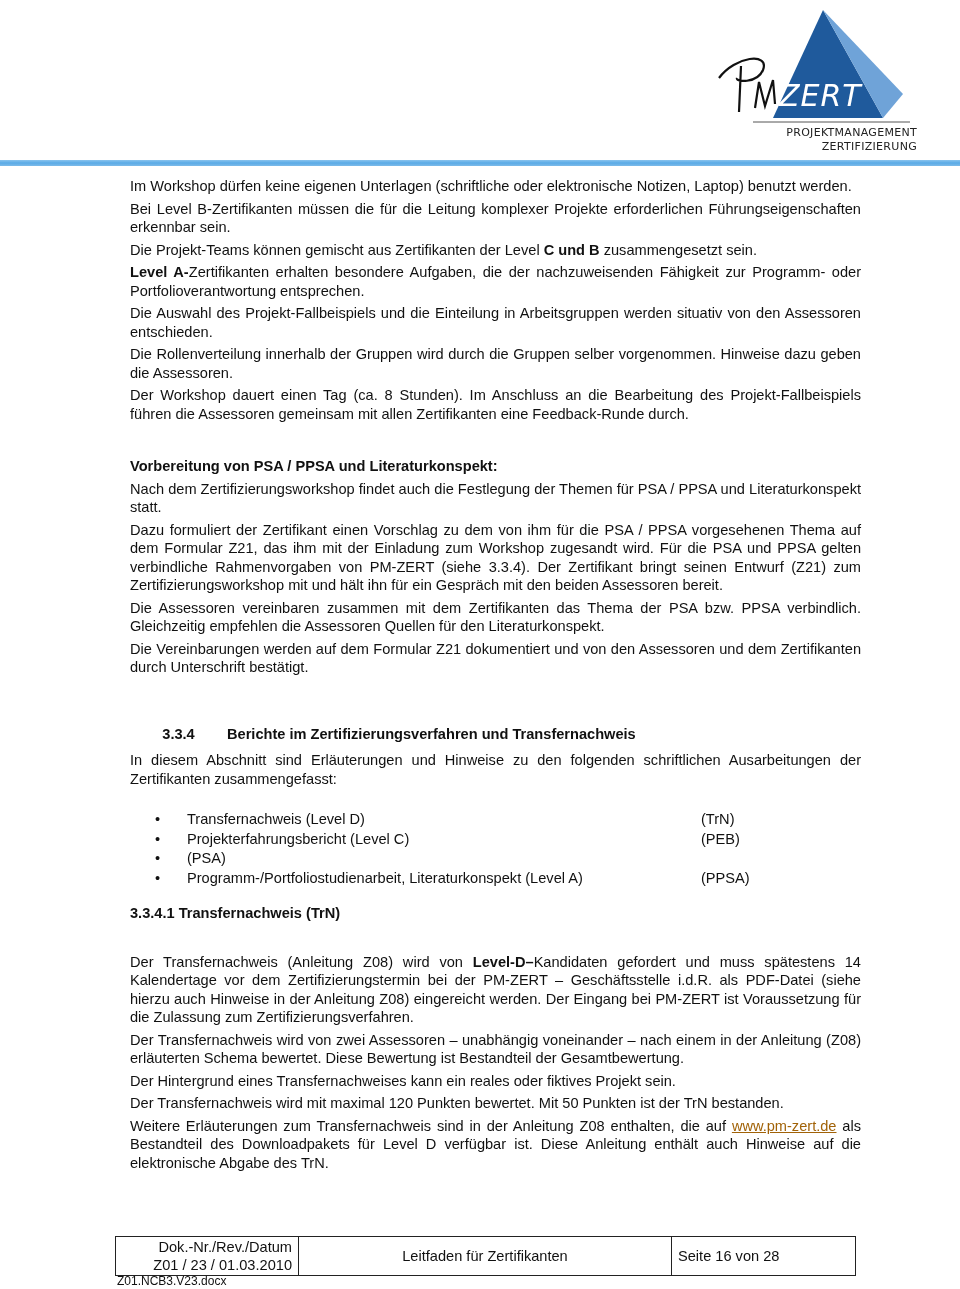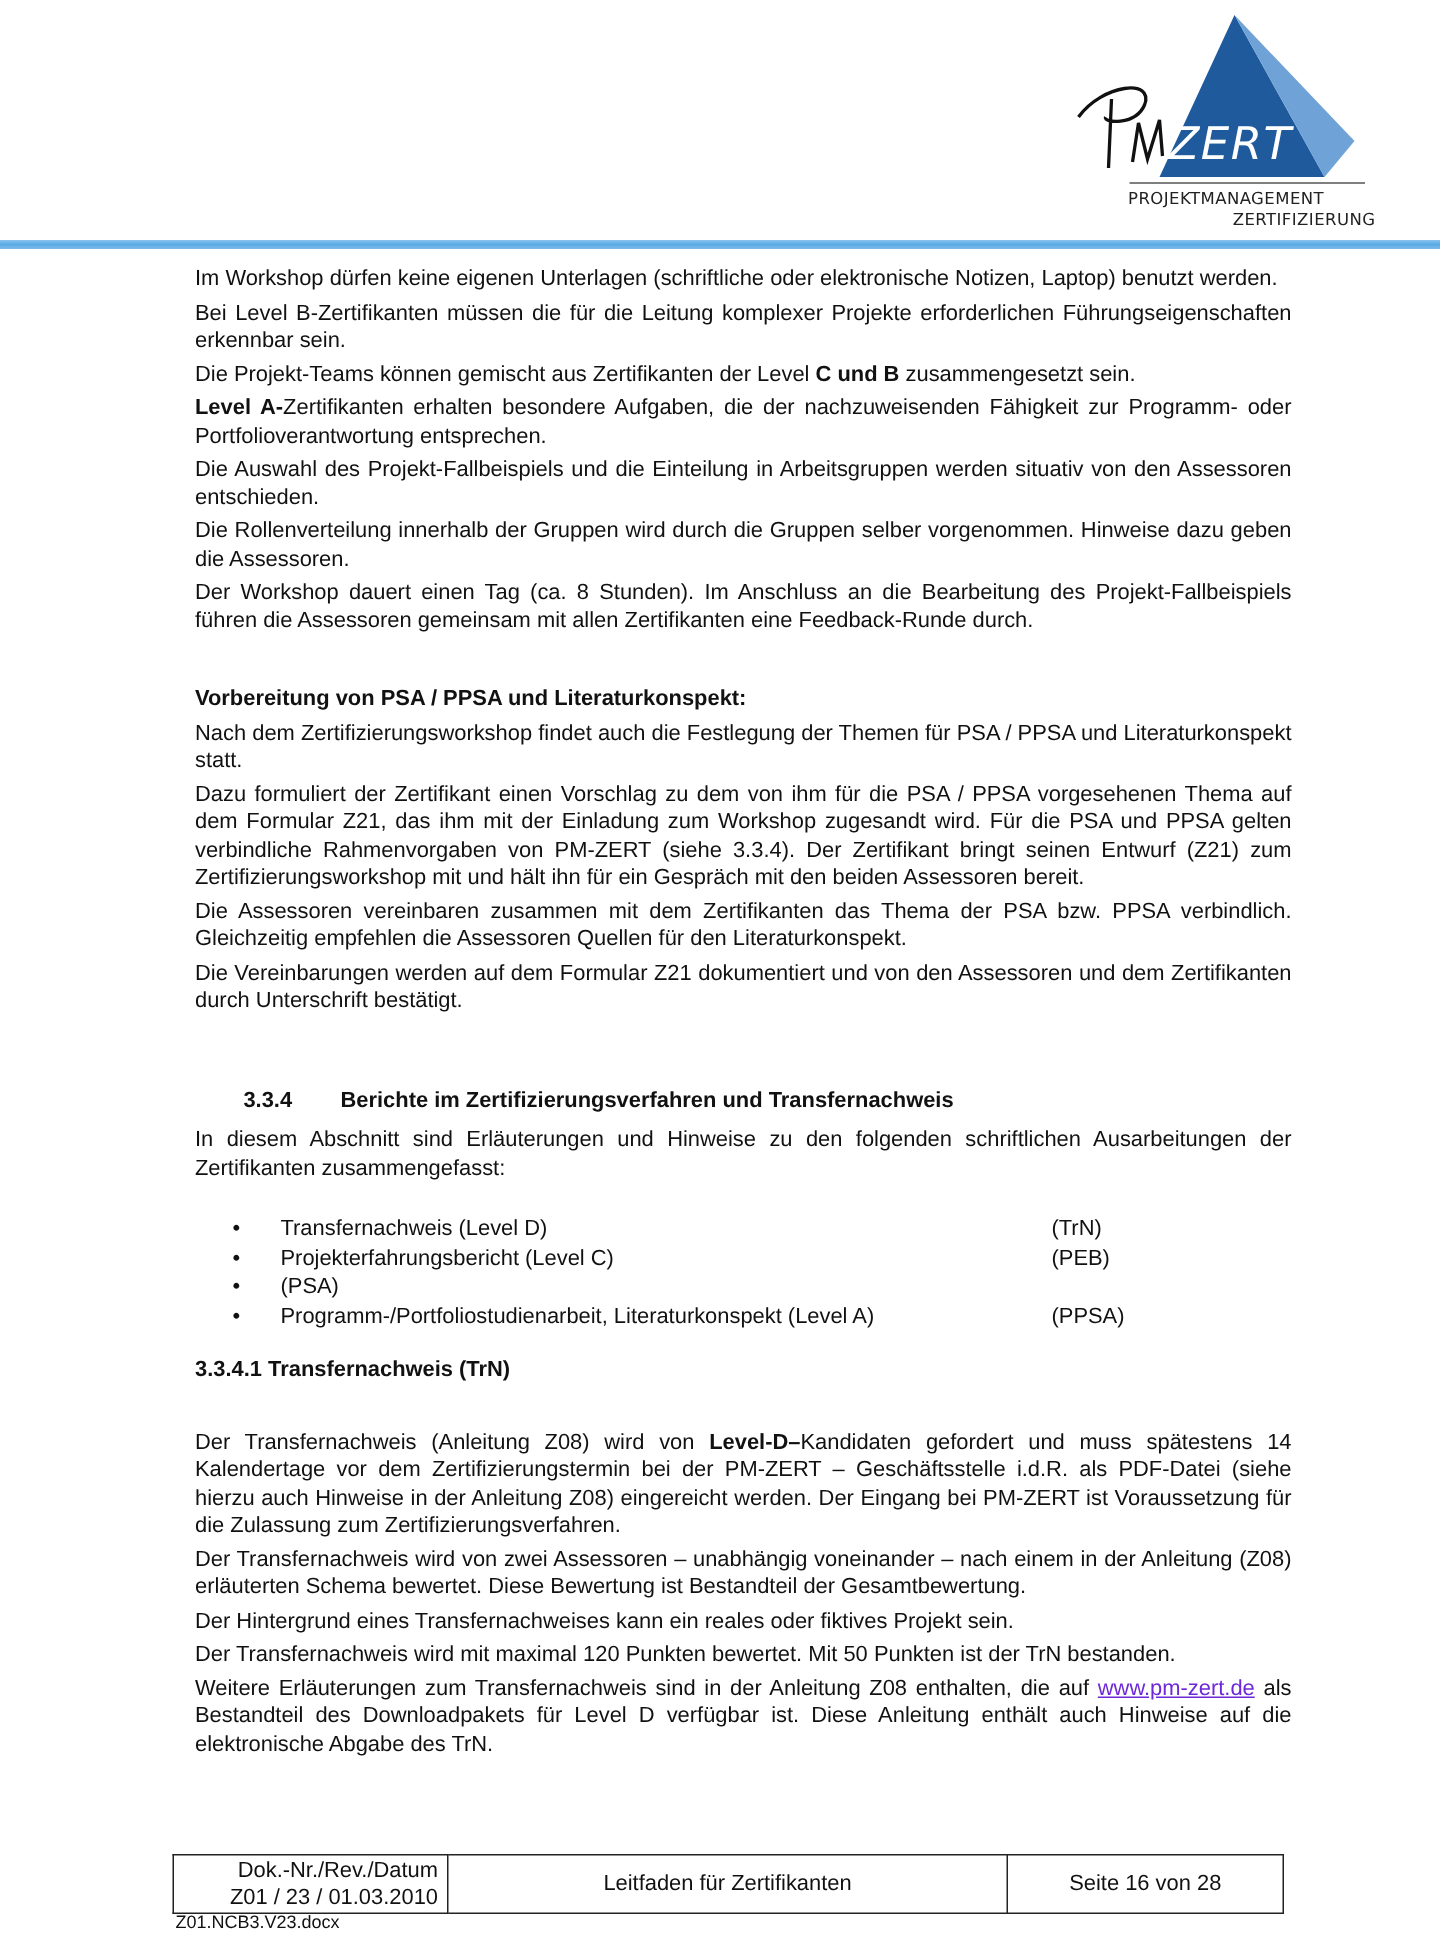--- a/index.html
+++ b/index.html
@@ -1,40 +1,40 @@
 <!DOCTYPE html>
 <html><head>
 <meta charset="utf-8">
 <style>
   html, body { margin: 0; padding: 0; background: #ffffff; }
   body { width: 960px; height: 1289px; position: relative; overflow: hidden;
          font-family: "Liberation Sans", sans-serif; color: #111; }
   .logo { position: absolute; left: 715px; top: 8px; width: 205px; height: 150px; }
   .logo-caption { position: absolute; left: 752px; top: 126px; width: 165px; font-size: 11px;
                   font-family: "DejaVu Sans", sans-serif; color: #222; line-height: 14px; }
-  .logo-caption .l1 { display: block; text-align: left; letter-spacing: 0.3px; }
+  .logo-caption .l1 { display: block; text-align: right; letter-spacing: 0.3px; }
   .logo-caption .l2 { display: block; text-align: right; letter-spacing: 0.3px; }
   .blue-bar { position: absolute; left: 0; top: 160px; width: 960px; height: 6px;
               background: linear-gradient(#8ac4ee, #5aaae6 50%, #7dbbe9); }
   .content { position: absolute; left: 130px; top: 177px; width: 731px; font-size: 14.6px; line-height: 18.5px; }
   .content p { margin: 0 0 4px 0; text-align: justify; }
   .content b { font-weight: bold; }
   .h-sub { font-weight: bold; margin: 0 0 4px 0; }
   .section-head { font-weight: bold; display: flex; margin: 0 0 8px 0; }
   .section-head .num { width: 97px; text-align: center; }
   ul.items { list-style: none; margin: 0; padding: 0; }
   ul.items li { display: flex; line-height: 19.5px; }
   ul.items li .bullet { width: 57px; padding-left: 25px; box-sizing: border-box; }
   ul.items li .label { width: 514px; }
-  a.link { color: #6d28d9; text-decoration: underline; }
+  a.link { color: #a16207; text-decoration: underline; }
   .footer { position: absolute; left: 115px; top: 1236px; width: 741px; border-collapse: collapse; }
   .footer td { border: 1px solid #222; padding: 0 6px; font-size: 14.6px; height: 38px; }
   .footer .c1 { width: 170px; line-height: 18px; text-align: right; }
   .footer .c2 { text-align: center; font-weight: normal; width: 360px; }
-  .footer .c3 { text-align: center; }
+  .footer .c3 { }
   .docfile { position: absolute; left: 117px; top: 1274px; font-size: 12px; }
 </style>
 </head>
 <body>
 
 <div class="logo">
   <svg width="205" height="118" viewBox="0 0 205 118">
     <polygon points="108,2 58,110 168,110" fill="#1f5a9c"></polygon>
     <polygon points="108,2 168,110 188,86" fill="#6fa3d8"></polygon>
     <path d="M4,70 C20,48 55,44 48,62 C42,76 20,74 22,70 M26,58 L24,104 M40,100 L44,74 L50,98 L58,72 L60,96" stroke="#111" stroke-width="2.2" fill="none"></path>

